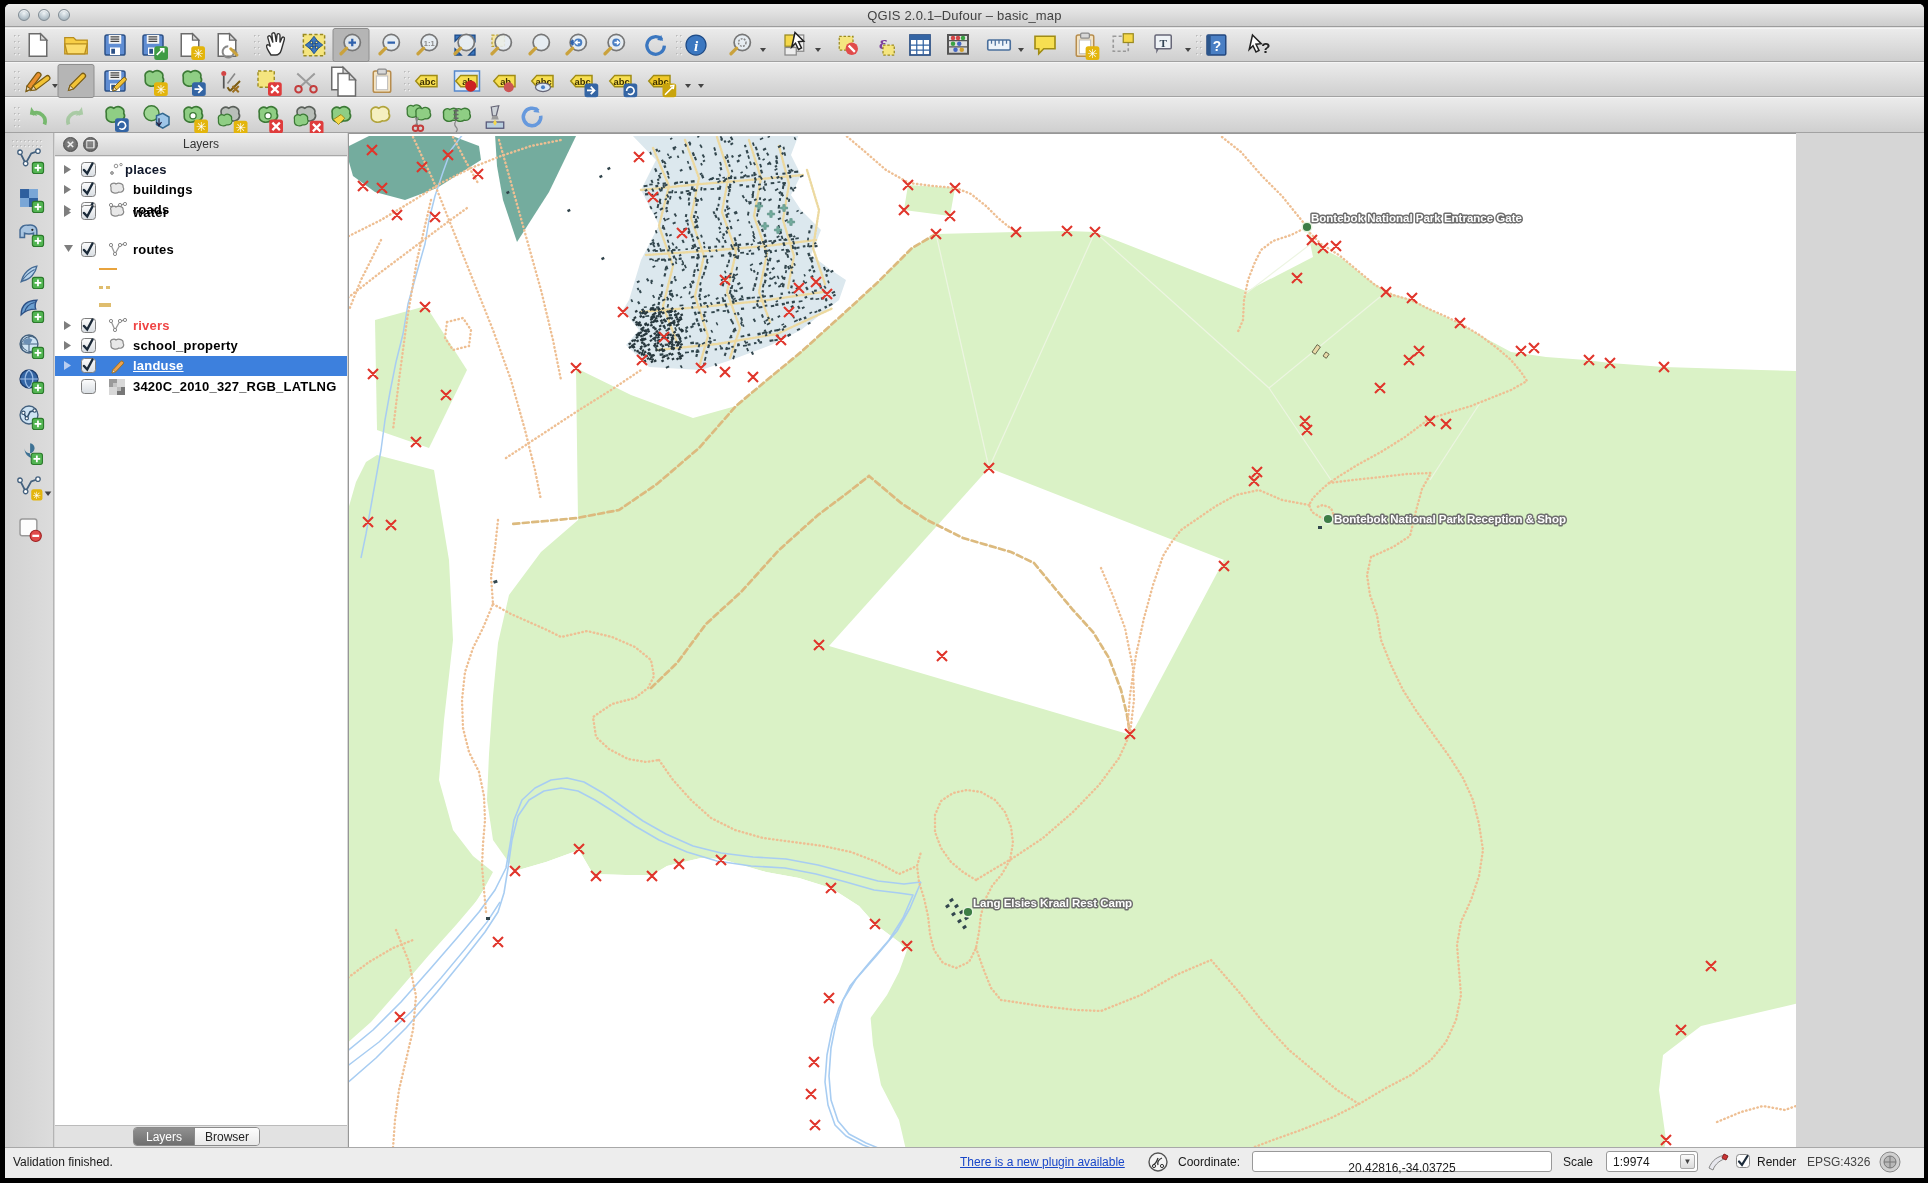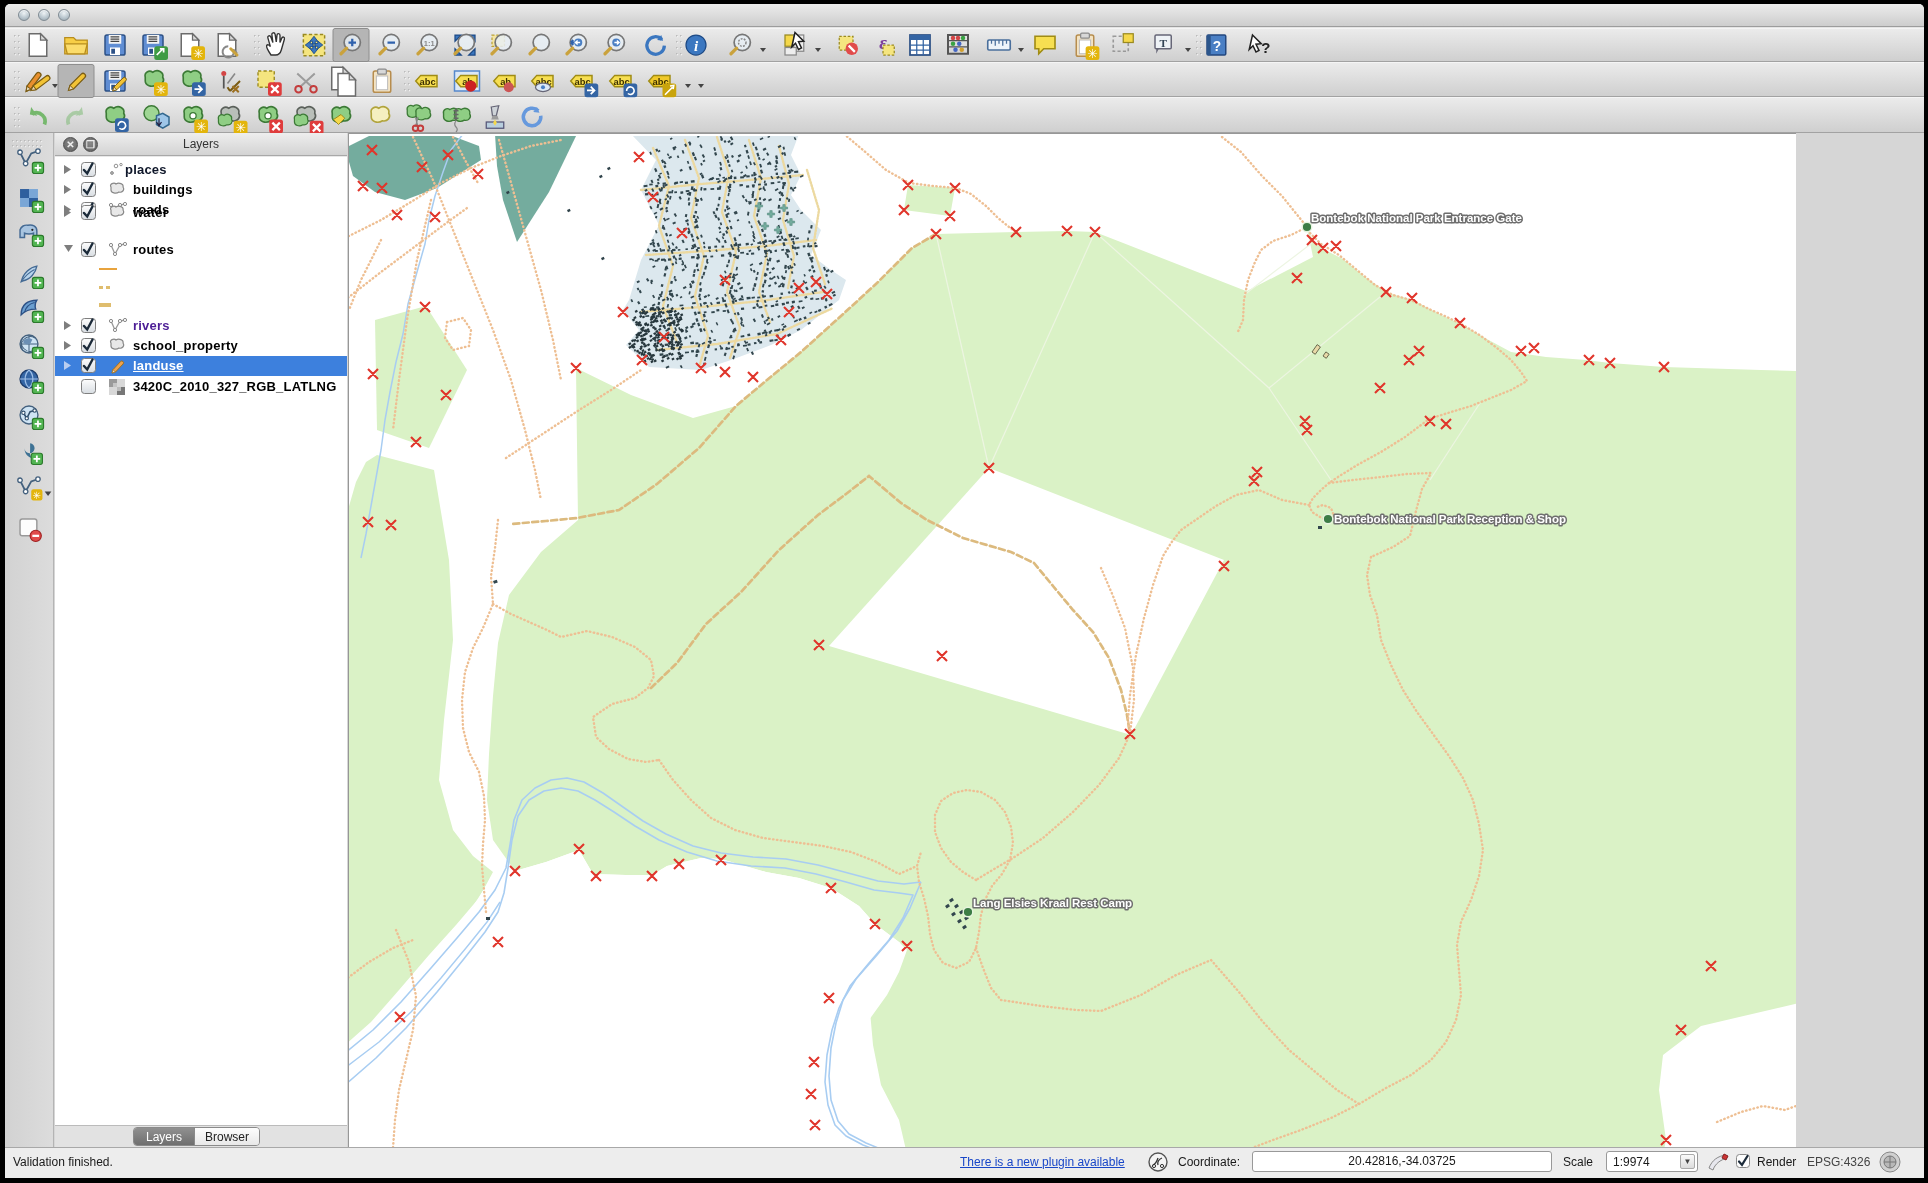--- a/index.html
+++ b/index.html
@@ -18,20 +18,21 @@
 #canvas{position:absolute;left:343px;top:0;width:1448px;height:1014px;overflow:hidden;background:#fff;border-left:1px solid #979797;border-top:1px solid #979797}
 #status{position:absolute;left:0;top:1143px;width:100%;height:48px;background:#ededed;border-top:1px solid #a8a8a8;font-size:12px;color:#1a1a1a}
 .griplines{position:absolute;right:1px;bottom:1px;width:13px;height:13px;background:linear-gradient(135deg,transparent 50%,#aaa 50%,#aaa 55%,transparent 55%,transparent 65%,#aaa 65%,#aaa 70%,transparent 70%,transparent 80%,#aaa 80%,#aaa 85%,transparent 85%)}
 </style></head>
 <body>
 <div id="win">
   <div id="titlebar">
     <div class="tl" style="left:13px"></div>
       <div class="tl" style="left:33px"></div>
       <div class="tl" style="left:53px"></div>
+    <div id="title">QGIS 2.0.1–Dufour – basic_map</div>
   </div>
   <div class="trow" style="top:24px;height:34px"></div>
   <div class="trow" style="top:58px;height:35px"></div>
   <div class="trow" style="top:93px;height:36px"></div>
   <div style="position:absolute;left:0;top:24px;width:1919px;height:105px">
       <svg width="1916" height="105" viewBox="0 0 1916 105" style="position:absolute;left:0;top:0">
         <g transform="translate(0,0)">
           <circle cx="10" cy="8" r="1.1" fill="#aaa"></circle>
           <circle cx="10.4" cy="8.4" r="0.9" fill="#f2f2f2"></circle>
           <circle cx="14" cy="8" r="1.1" fill="#aaa"></circle>
@@ -846,21 +847,21 @@
                 <rect x="0.5" y="0.5" width="14" height="14" rx="3" fill="url(#cbg)" stroke="#7f7f7f" stroke-width="1"></rect>
                 <path d="M3,8 l3.2,3.5 L11.5,1.5" stroke="#1c2b3a" stroke-width="2.4" fill="none" stroke-linecap="round"></path>
               </svg></div>
             <div style="position:absolute;left:53px;top:2px"><svg width="20" height="16" viewBox="0 0 20 16">
                 <path d="M3,3 L7,12 L12,3 L17,2" stroke="#999" stroke-width="1.3" fill="none"></path>
                 <circle cx="3" cy="3" r="1.6" fill="#fff" stroke="#888"></circle>
                 <circle cx="7" cy="12" r="1.6" fill="#fff" stroke="#888"></circle>
                 <circle cx="12" cy="3" r="1.6" fill="#fff" stroke="#888"></circle>
                 <circle cx="17" cy="2" r="1.6" fill="#fff" stroke="#888"></circle>
               </svg></div>
-            <div style="position:absolute;left:78px;top:2px;font:bold 13px 'Liberation Sans',sans-serif;color:#4c1d95;text-decoration:none;letter-spacing:0.2px">rivers</div>
+            <div style="position:absolute;left:78px;top:2px;font:bold 13px 'Liberation Sans',sans-serif;color:#ef4444;text-decoration:none;letter-spacing:0.2px">rivers</div>
           </div>
           <div style="position:absolute;left:0;top:179px;width:100%;height:20px;">
             <svg width="9" height="10" viewBox="0 0 9 10" style="position:absolute;left:9px;top:5px">
               <path d="M0,0 L7,4.5 L0,9 Z" fill="#7e7e7e"></path>
             </svg>
             <div style="position:absolute;left:26px;top:2px"><svg width="16" height="16" viewBox="0 0 16 16">
                 <defs>
                   <linearGradient id="cbg" x1="0" y1="0" x2="0" y2="1">
                     <stop offset="0" stop-color="#fdfdfd"></stop>
                     <stop offset="1" stop-color="#d8dde2"></stop>
@@ -2008,21 +2009,21 @@
   <div id="status">
     <div style="position:absolute;left:8px;top:7px">Validation finished.</div>
     <div style="position:absolute;left:955px;top:7px;color:#1947c8;text-decoration:underline">There is a new plugin available</div>
     <div style="position:absolute;left:1142px;top:3px"><svg width="22" height="22" viewBox="0 0 22 22">
           <circle cx="11" cy="11" r="9" fill="#f4f4f4" stroke="#555" stroke-width="1.4"></circle>
           <path d="M6,14 c3,-1 4,-4 5,-7 m0,7 c-1,-3 1,-6 4,-7" stroke="#333" stroke-width="1.3" fill="none"></path>
           <circle cx="7" cy="15" r="1.6" fill="none" stroke="#333"></circle>
           <circle cx="15" cy="15" r="1.6" fill="none" stroke="#333"></circle>
         </svg></div>
     <div style="position:absolute;left:1173px;top:7px">Coordinate:</div>
-    <div style="position:absolute;left:1247px;top:3px;width:300px;height:21px;background:#fff;border:1px solid #999;border-radius:3px;text-align:center;padding-top:2px">20.42816,-34.03725</div>
+    <div style="position:absolute;left:1247px;top:3px;width:300px;height:21px;background:#fff;border:1px solid #999;border-radius:3px;text-align:center;padding-top:9px">20.42816,-34.03725</div>
     <div style="position:absolute;left:1558px;top:7px">Scale</div>
     <div style="position:absolute;left:1601px;top:3px;width:92px;height:21px;background:#fff;border:1px solid #999;border-radius:3px;padding:3px 0 0 6px">1:9974
       <div style="position:absolute;right:2px;top:2px;width:15px;height:15px;background:linear-gradient(#fafafa,#dcdcdc);border:1px solid #aaa;border-radius:2px;font-size:8px;text-align:center;line-height:14px;color:#444">▼</div>
     </div>
     <div style="position:absolute;left:1701px;top:4px"><svg width="24" height="20" viewBox="0 0 24 20">
           <path d="M3,16 C6,8 12,4 20,3 l1,3 C14,8 9,12 7,18 z" fill="#e8e8ee" stroke="#888"></path>
           <path d="M18,2 l4,2 -2,4 -4,-2 z" fill="#cc3333" stroke="#882222"></path>
         </svg></div>
     <div style="position:absolute;left:1731px;top:6px"><svg width="15" height="15" viewBox="0 0 15 15">
           <rect x="0.5" y="0.5" width="13" height="13" rx="3" fill="#fdfdfd" stroke="#8a8a8a"></rect>

